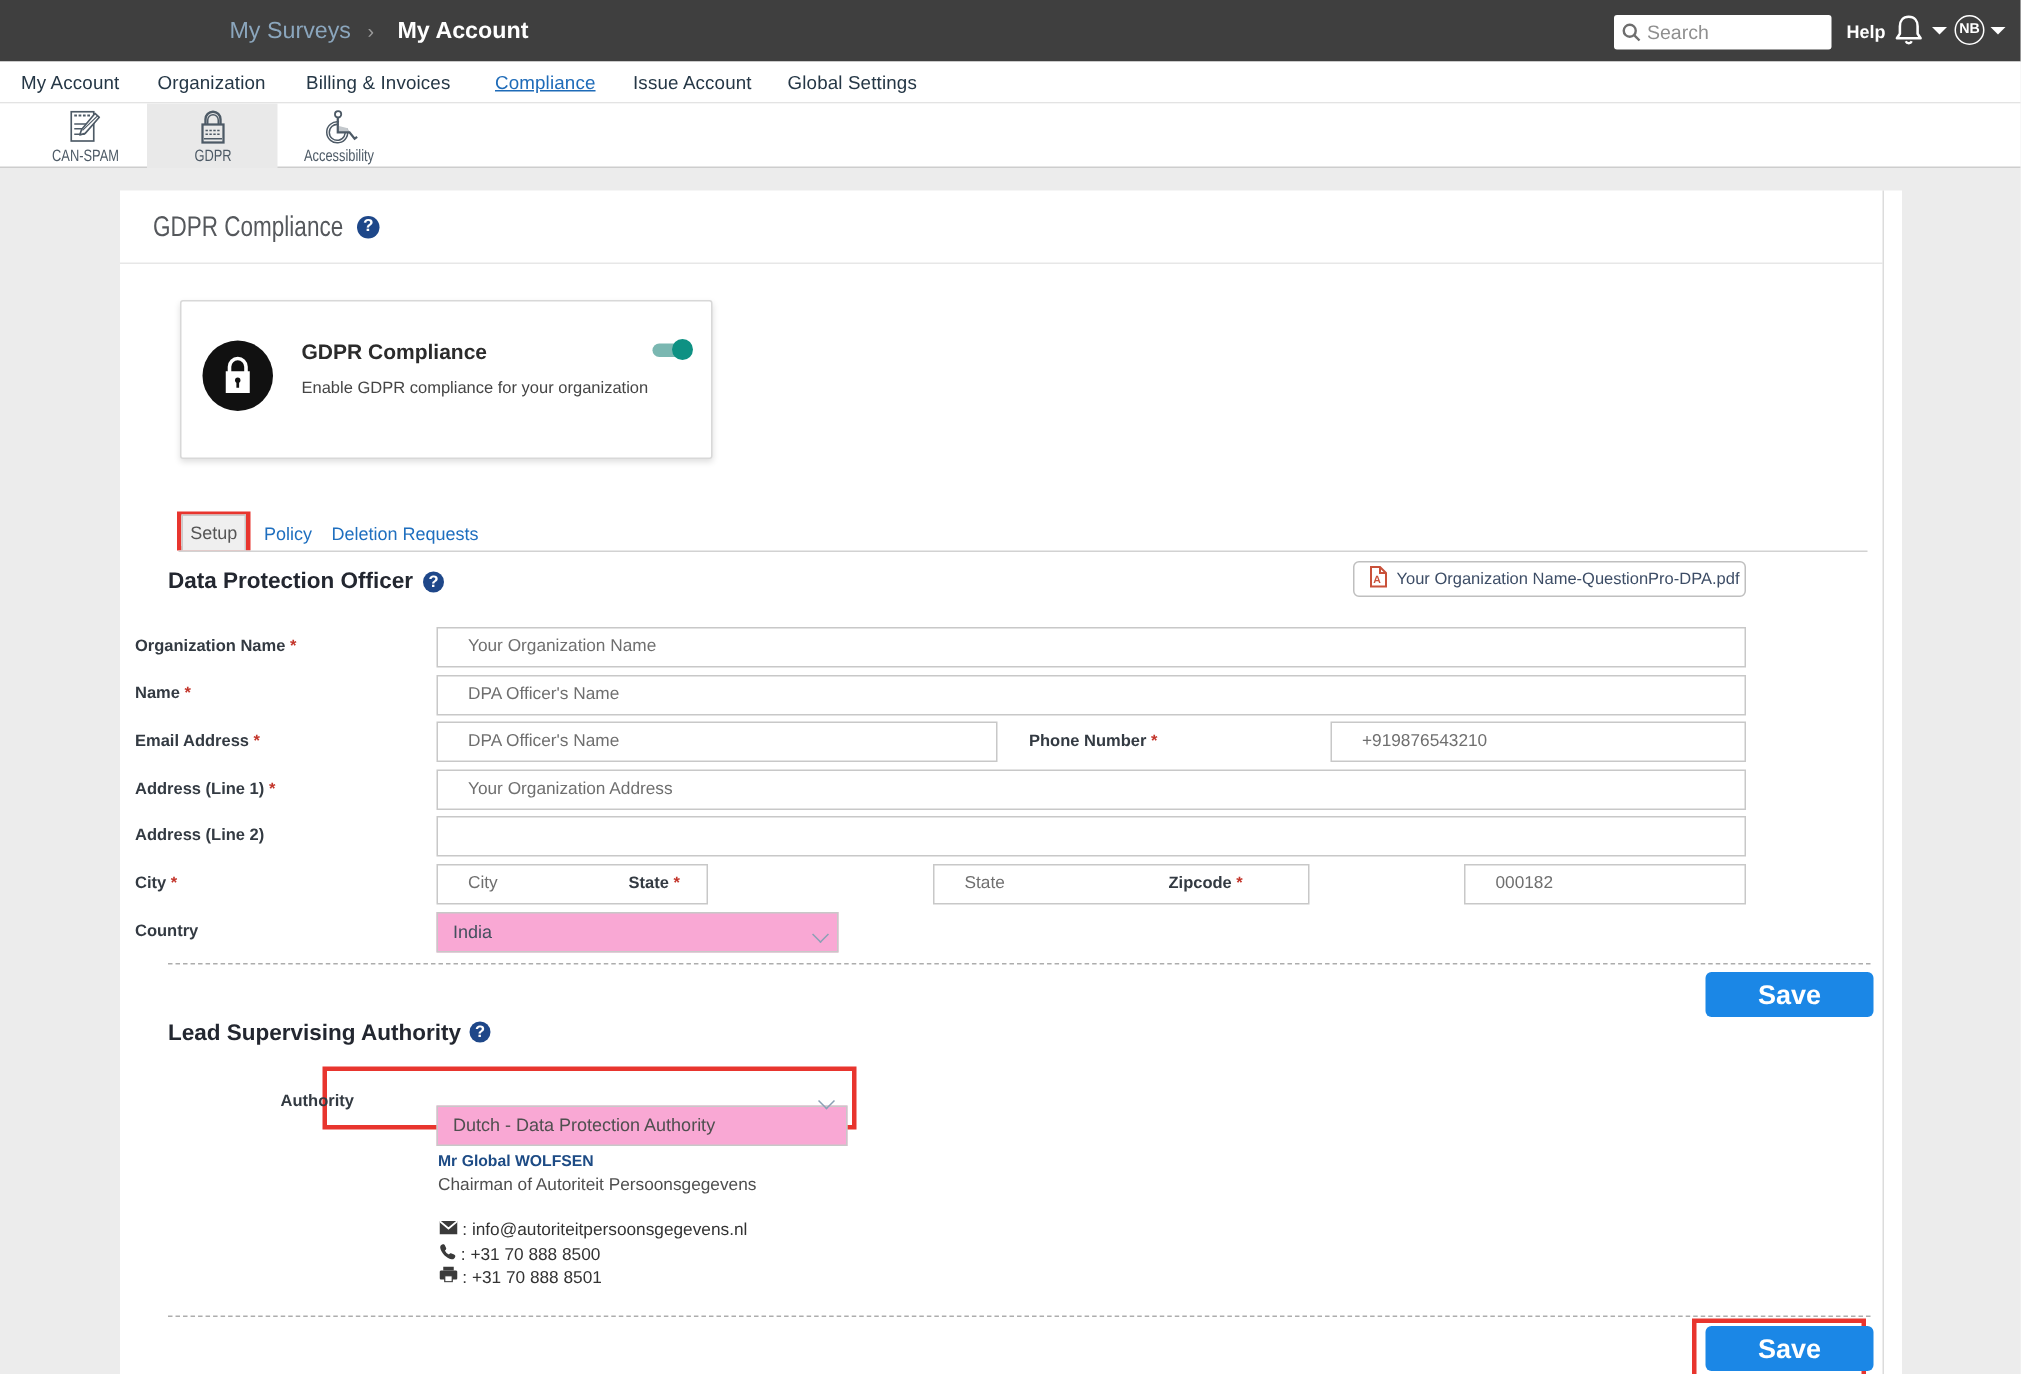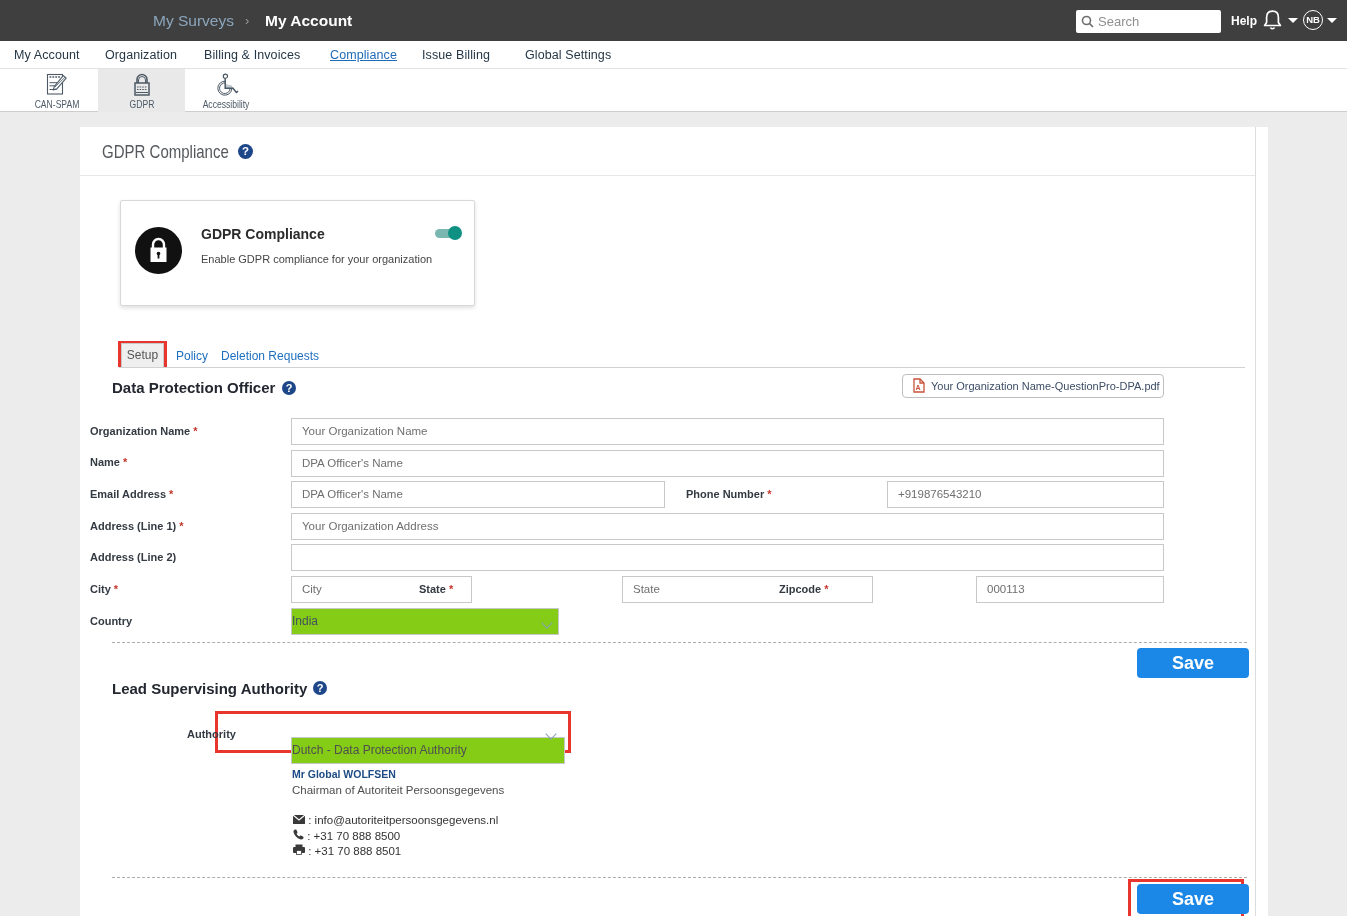--- a/index.html
+++ b/index.html
@@ -58,23 +58,23 @@
   #policytab { position:absolute; left:96px; top:222px; font-size:12px; color:#1f6fbf; }
   #deltab { position:absolute; left:141px; top:222px; font-size:12px; color:#1f6fbf; }
   #tabline { position:absolute; left:39px; top:240px; width:1126px; height:1px; background:#d2d2d2; }
   
   #h2a { position:absolute; left:32px; top:252px; font-size:15px; font-weight:bold; color:#232730; }
   #pdfbtn { position:absolute; left:822px; top:247px; width:262px; height:24px; border:1px solid #bfbfbf;
     border-radius:4px; font-size:11px; color:#3d4d66; line-height:22px; white-space:nowrap; overflow:hidden; }
   .lbl { position:absolute; width:190px; text-align:left; font-size:11px; font-weight:bold; color:#333a42; }
   .req { color:#c3352b; }
   .inp { position:absolute; height:27px; border:1px solid #c8c8c8; font-size:11.5px; color:#6f6f6f;
-    line-height:25px; padding-left:10px; background:#fff; }
+    line-height:25px; padding-left:20px; background:#fff; }
   .sel { position:absolute; height:27px; border:1px solid #c8c8c8; font-size:12px; color:#4f4f4f;
-    line-height:25px; background:#84cc16; }
+    line-height:25px; padding-left:10px; background:#f9a8d4; }
   .chev { position:absolute; width:8px; height:8px; border-left:1.5px solid #8aa0b5; border-bottom:1.5px solid #8aa0b5;
     transform:rotate(-45deg); }
   .dashed { position:absolute; left:32px; width:1135px; height:0; border-top:1px dashed #adadad; }
   .bluebtn { position:absolute; width:112px; height:30px; background:#1b87e6; border-radius:4px;
     color:#fff; font-size:18px; font-weight:bold; text-align:center; line-height:30px; }
   
   #h2b { position:absolute; left:32px; top:553px; font-size:15px; font-weight:bold; color:#232730; }
   #redbox2 { position:absolute; left:135px; top:584px; width:356px; height:42px; border:3px solid #e8352e; }
   #authlbl { position:absolute; left:60px; top:601px; width:143px; text-align:center; font-size:11px;
     font-weight:bold; color:#333a42; }
@@ -104,21 +104,21 @@
   <div id="caret2"></div>
   <div id="avatar">NB</div>
   <div id="caret3"></div>
 </div>
 
 <div id="nav2">
   <span style="left:14px">My Account</span>
   <span style="left:105px">Organization</span>
   <span style="left:204px">Billing &amp; Invoices</span>
   <span style="left:330px; color:#1e6bb8; text-decoration:underline">Compliance</span>
-  <span style="left:422px">Issue Billing</span>
+  <span style="left:422px">Issue Account</span>
   <span style="left:525px">Global Settings</span>
 </div>
 
 <div id="iconrow">
   <div id="gdprbg"></div>
 
   <svg style="position:absolute;left:46px;top:73px;margin-top:-69px" width="22" height="23" viewBox="0 0 22 23">
     <rect x="1.5" y="1.5" width="15" height="19.5" fill="none" stroke="#4d5a66" stroke-width="1.1"></rect>
     <line x1="3.5" y1="4" x2="14" y2="4" stroke="#4d5a66" stroke-width="1.3" stroke-dasharray="1.8,1.1"></line>
     <line x1="3.5" y1="9.7" x2="12" y2="9.7" stroke="#4d5a66" stroke-width="1"></line>
@@ -194,21 +194,21 @@
   <div class="inp" style="left:807px; top:354px; width:277px">+919876543210</div>
   <div class="lbl" style="left:10px; top:393px">Address (Line 1) <span class="req">*</span></div>
   <div class="inp" style="left:211px; top:386px; width:873px">Your Organization Address</div>
   <div class="lbl" style="left:10px; top:424px">Address (Line 2)</div>
   <div class="inp" style="left:211px; top:417px; width:873px"></div>
   <div class="lbl" style="left:10px; top:456px">City <span class="req">*</span></div>
   <div class="inp" style="left:211px; top:449px; width:181px">City</div>
   <div class="lbl" style="left:339px; top:456px">State <span class="req">*</span></div>
   <div class="inp" style="left:542px; top:449px; width:251px">State</div>
   <div class="lbl" style="left:699px; top:456px">Zipcode <span class="req">*</span></div>
-  <div class="inp" style="left:896px; top:449px; width:188px">000113</div>
+  <div class="inp" style="left:896px; top:449px; width:188px">000182</div>
   <div class="lbl" style="left:10px; top:488px">Country</div>
   <div class="sel" style="left:211px; top:481px; width:268px; color:#44505e">India</div>
   <div class="chev" style="left:463px; top:492px"></div>
 
   <div class="dashed" style="top:515px"></div>
   <div class="bluebtn" style="left:1057px; top:521px">Save Changes</div>
 
   <div id="h2b">Lead Supervising Authority</div>
   <span class="qico" style="position:absolute;left:233px;top:554px">?</span>
   <div id="redbox2"></div>

